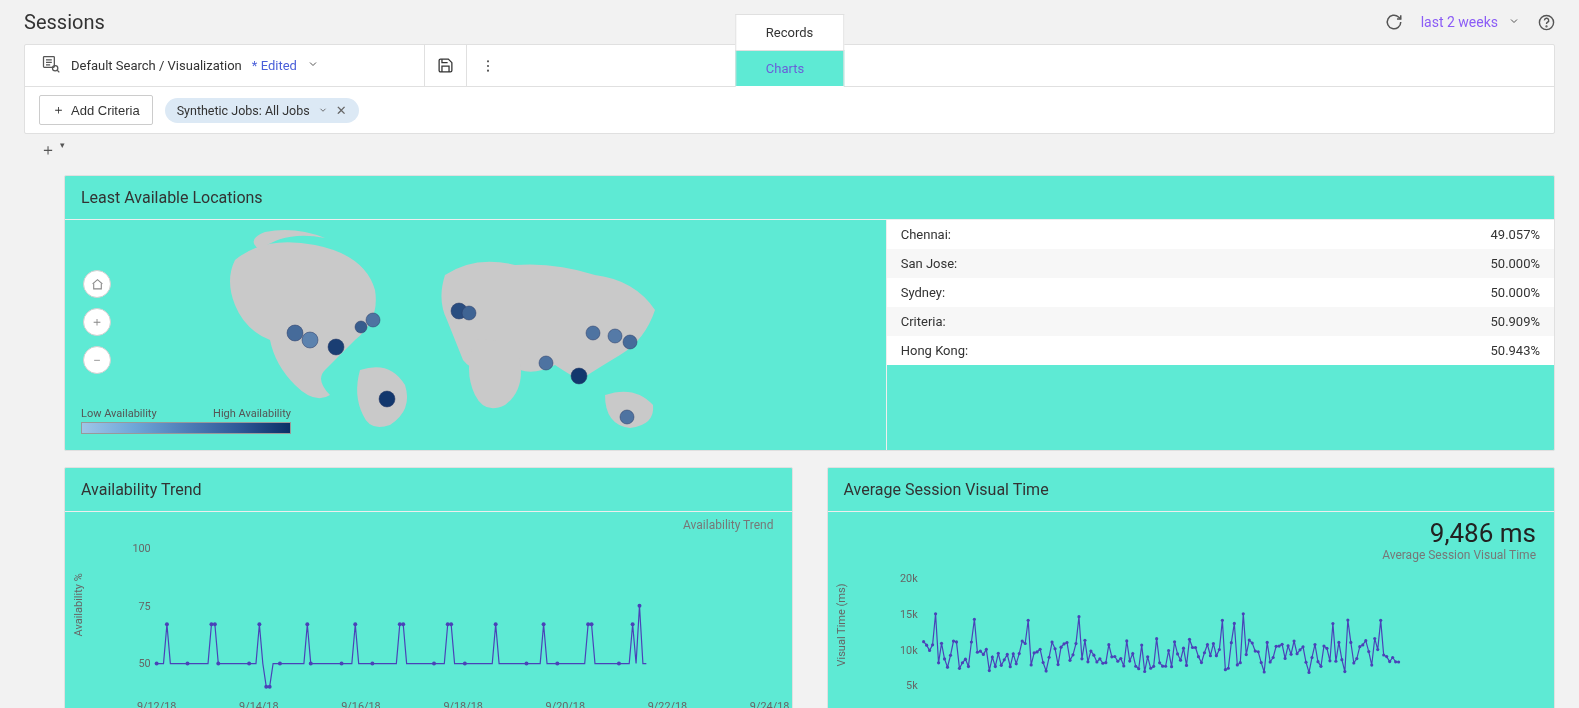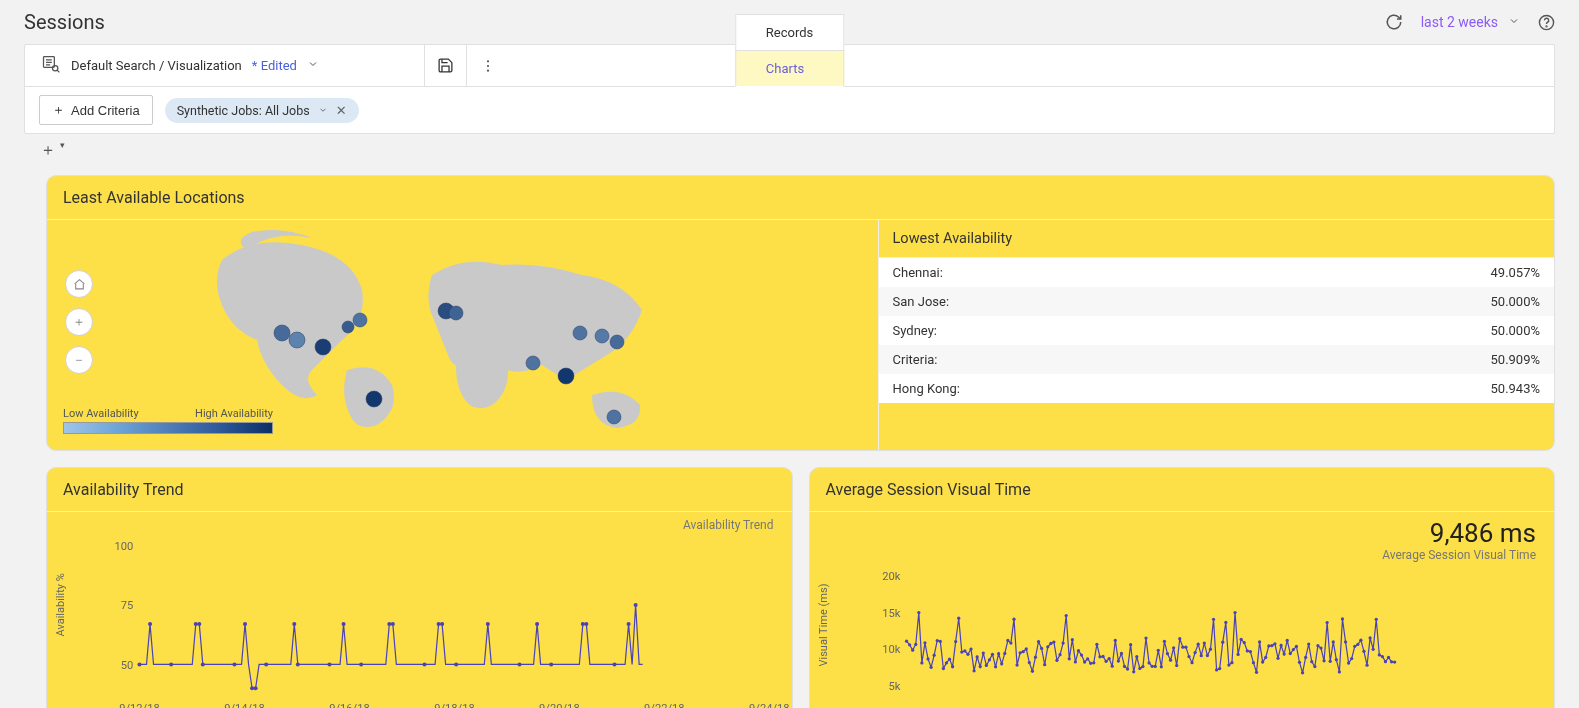--- a/index.html
+++ b/index.html
@@ -70,21 +70,21 @@
     position:absolute;
     left:50%; transform:translateX(-50%);
     bottom:-1px;
     display:flex;
     flex-direction:column;
   }
   .tab {
     border:1px solid #e0e0e0;
     border-bottom: none;
     padding: 10px 30px;
-    background:#fef9c3;
+    background:#5eead4;
     cursor:pointer;
     font-size: 13px;
     color:#333;
     margin-bottom:0;
   }
   .tab.active {
     color:#6a5fd9;
     border-bottom: 1px solid #fff;
     position: relative;
     z-index: 2;
@@ -112,21 +112,21 @@
   .add-row {
     padding: 6px 24px 0 40px;
     display:flex; gap:4px; color:#555;
   }
   .add-row .plus { font-size:16px; cursor:pointer; }
   .add-row .caret { font-size:9px; cursor:pointer; }
 
   
   .panels { padding: 14px 24px 20px 46px; }
   .panel {
-    background:#fde047; border:1px solid #e0e0e0; border-radius:10px;
+    background:#5eead4; border:1px solid #e0e0e0; border-radius:2px;margin-left:18px;
   }
   .panel-title {
     font-size:16px; font-weight:400; padding:12px 16px;
     border-bottom:1px solid #eee;
   }
 
   
   .map-panel .body { display:flex; }
   .map-area {
     flex: 1.2; position:relative; padding: 0 10px 10px 10px;
@@ -314,21 +314,20 @@
         <div class="legend">
           <div class="legend-labels">
             <span>Low Availability</span>
             <span>High Availability</span>
           </div>
           <div class="legend-bar"></div>
         </div>
       </div>
 
       <div class="avail-list">
-        <div class="avail-list-title">Lowest Availability</div>
         <div id="avail-rows">
             <div class="avail-row">
               <span>Chennai:</span>
               <span>49.057%</span>
             </div>
             <div class="avail-row">
               <span>San Jose:</span>
               <span>50.000%</span>
             </div>
             <div class="avail-row">

